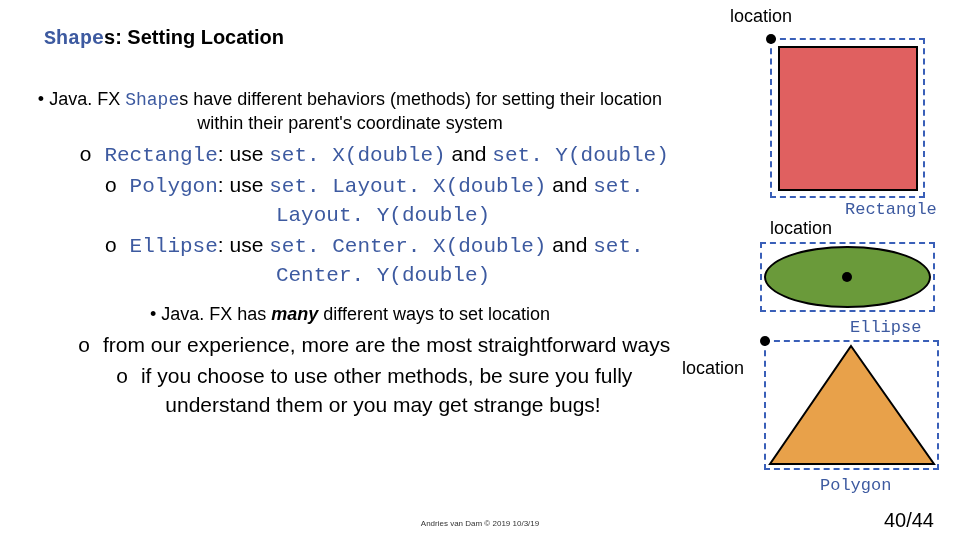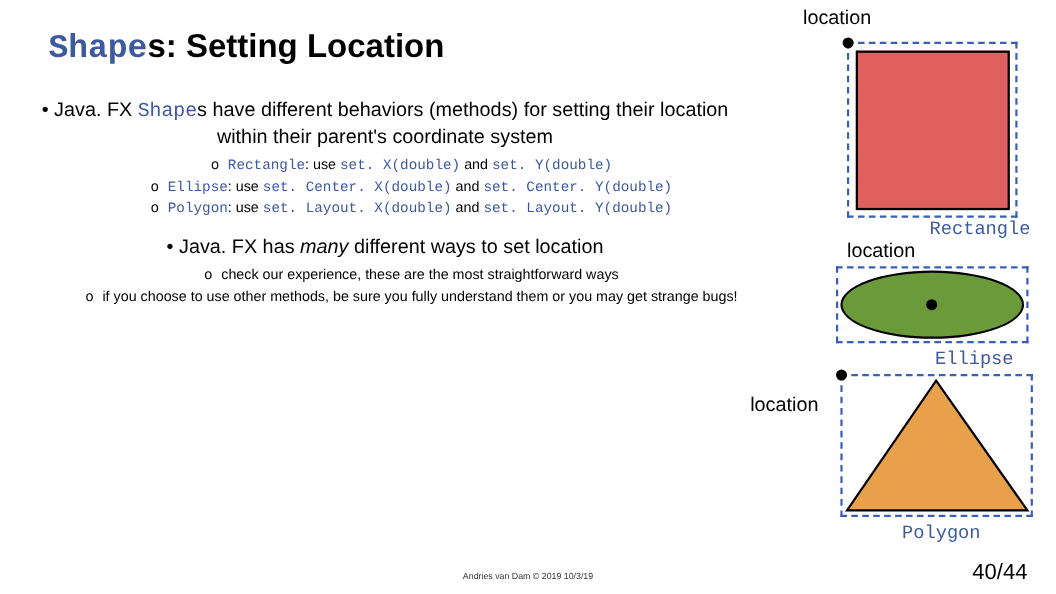--- a/index.html
+++ b/index.html
@@ -9,21 +9,21 @@
     font-family: Arial, Helvetica, sans-serif;
     color: #000;
     position: relative;
     background: #fff;
     overflow: hidden;
   }
   .title {
     position: absolute;
     top: 26px;
     left: 44px;
-    font-size: 30px;
+    font-size: 20px;
     font-weight: bold;
   }
   .title-code {
     font-family: Consolas, "Courier New", monospace;
     color: #3d5aa0;
   }
   .content {
     position: absolute;
     top: 88px;
     left: 20px;
@@ -32,26 +32,26 @@
     line-height: 1.28;
     text-align: center;
   }
   ul.top { list-style: none; }
   ul.top > li { margin-bottom: 14px; }
   ul.top > li::before { content: "• "; }
   ul.sub {
     list-style: none;
     margin-left: 48px;
     margin-top: 6px;
-    font-size: 13px;
+    font-size: 21px;
   }
   ul.sub > li { margin-bottom: 2px; text-indent: -18px; padding-left: 18px; }
   ul.sub > li::before { content: "o "; font-family: "Courier New", monospace; }
   .code { font-family: Consolas, "Courier New", monospace; color: #3d5aa0; }
-  .italic { font-style: italic; }
+  .italic { font-style: italic; font-weight: bold; }
   .linklike { text-decoration: underline; }
   .footer-credit {
     position: absolute;
     bottom: 12px;
     left: 50%;
     transform: translateX(-50%);
     font-size: 8px;
     color: #333;
   }
   .page-num {
@@ -126,31 +126,31 @@
 
 <div class="content">
   <ul class="top">
     <li>
       <span>Java. FX </span><span class="code">Shape</span><span>s have different behaviors (methods) for setting their location within their parent's coordinate system</span>
       <ul class="sub">
         <li>
           <span class="code">Rectangle</span><span>: use </span><span class="code">set. X(double)</span><span> and </span><span class="code">set. Y(double)</span>
         </li>
         <li>
-          <span class="code">Ellipse</span><span>: use </span><span class="code">set. Center. X(double)</span><span> and </span><span class="code">set. Center. Y(double)</span>
+          <span class="code">Polygon</span><span>: use </span><span class="code">set. Layout. X(double)</span><span> and </span><span class="code">set. Layout. Y(double)</span>
         </li>
         <li>
-          <span class="code">Polygon</span><span>: use </span><span class="code">set. Layout. X(double)</span><span> and </span><span class="code">set. Layout. Y(double)</span>
+          <span class="code">Ellipse</span><span>: use </span><span class="code">set. Center. X(double)</span><span> and </span><span class="code">set. Center. Y(double)</span>
         </li>
       </ul>
     </li>
     <li>
       <span>Java. FX has </span><span class="italic">many</span><span> different ways to set location</span>
       <ul class="sub">
-        <li>check our experience, these are the most straightforward ways</li>
+        <li>from our experience, more are the most straightforward ways</li>
         <li>if you choose to use other methods, be sure you fully understand them or you may get strange bugs!</li>
       </ul>
     </li>
   </ul>
 </div>
 
 <div class="diagram">
 
   <div class="loc-label" style="top:6px; left:50px;">location</div>
   <div class="rect-border" style="top:38px; left:90px; width:155px; height:160px;"></div>

